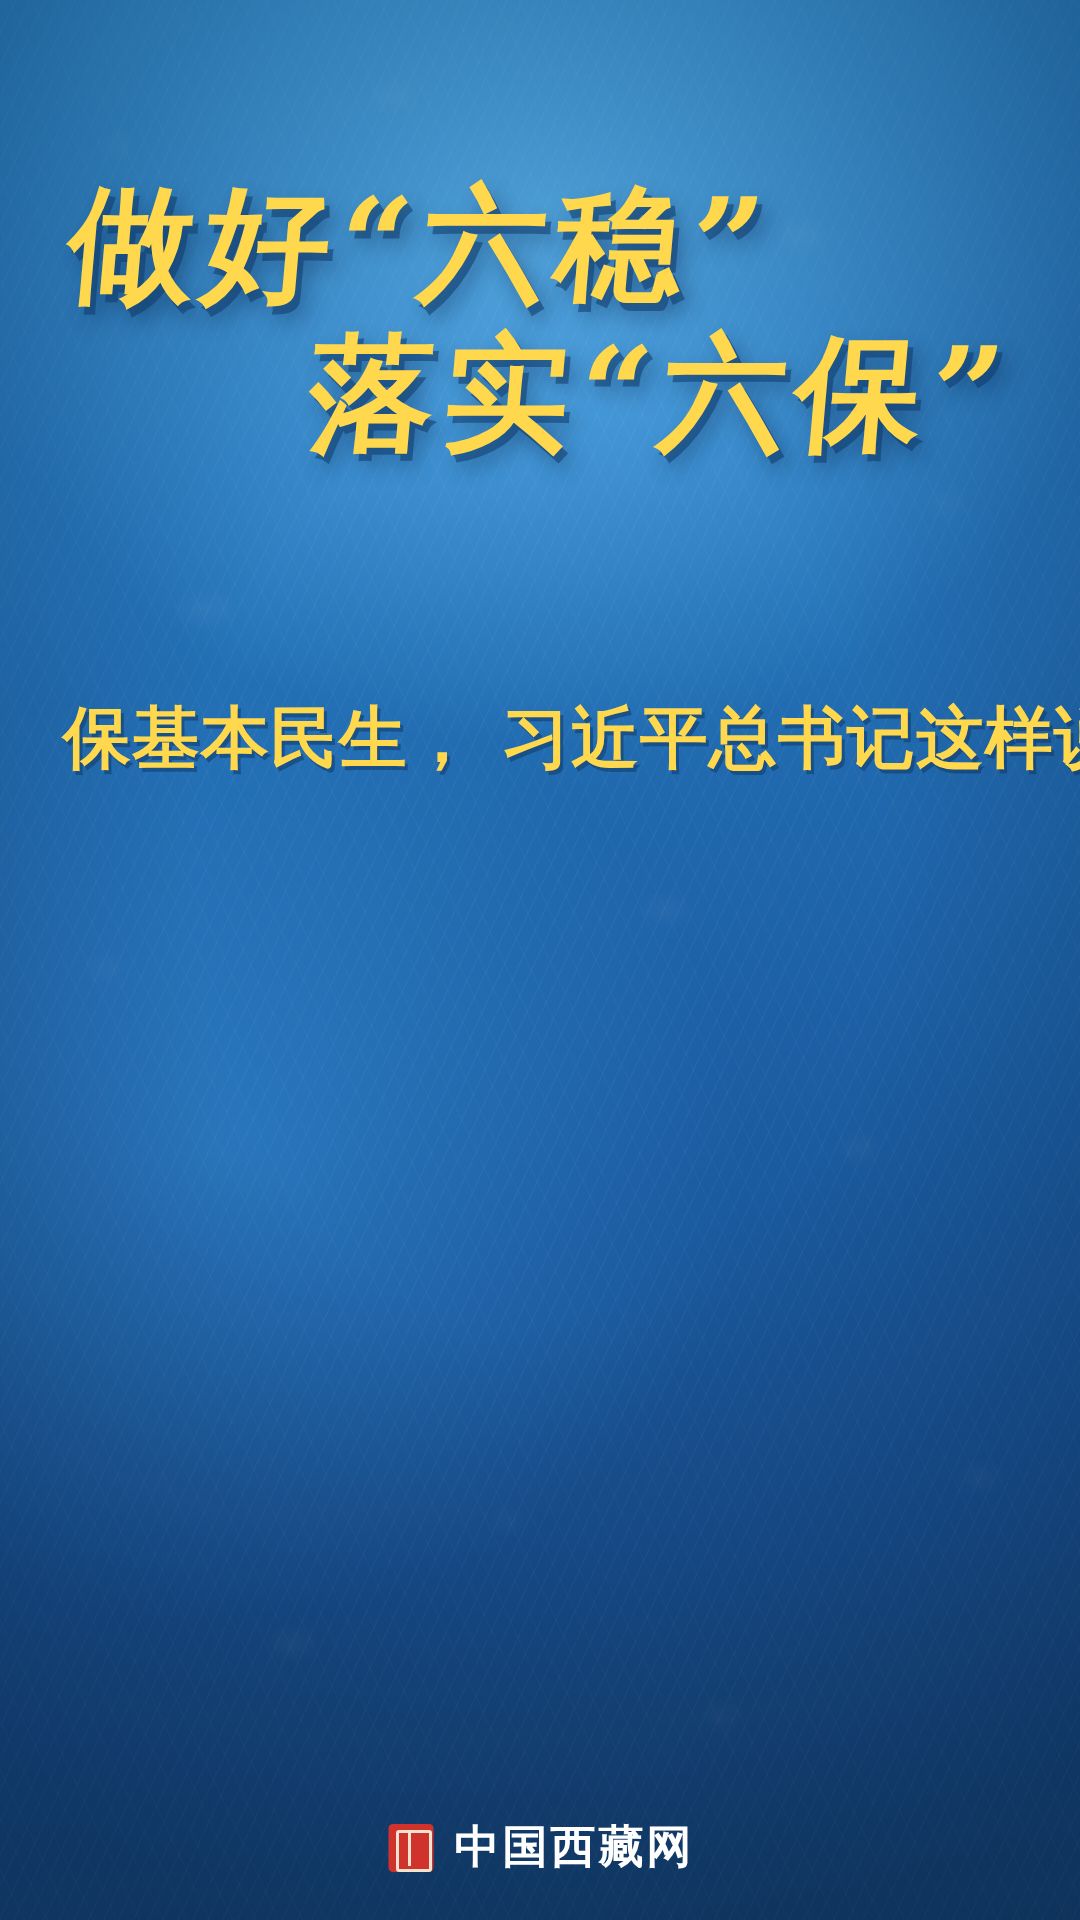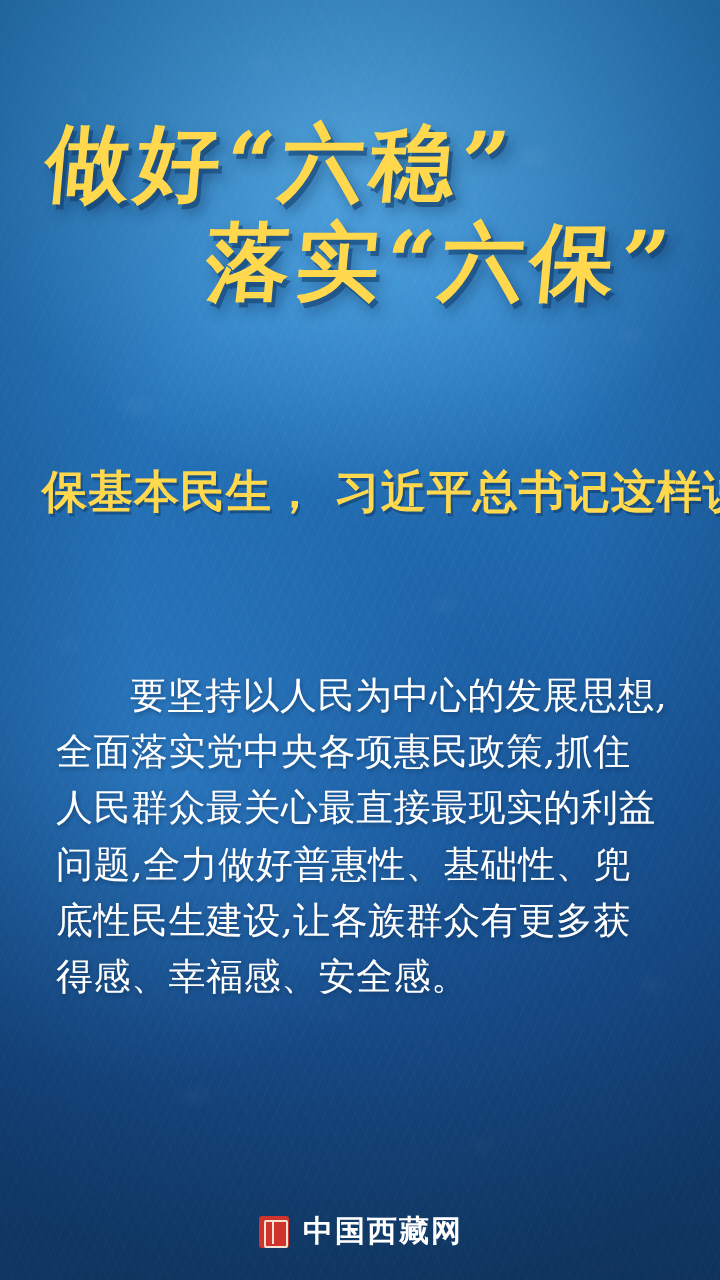--- a/index.html
+++ b/index.html
@@ -200,21 +200,20 @@
 
   <div class="content">
 
     <div class="headline">
       <div class="headline-line l1">做好“六稳”</div>
       <div class="headline-line l2">落实“六保”</div>
     </div>
 
     <div class="subtitle">保基本民生， 习近平总书记这样说</div>
 
-    <div class="quote">要坚持以人民为中心的发展思想,全面落实党中央各项惠民政策,抓住人民群众最关心最直接最现实的利益问题,全力做好普惠性、基础性、兜底性民生建设,让各族群众有更多获得感、幸福感、安全感。</div>
 
 
     <div class="footer">
       <span class="logo-mark">
         <span class="seal"></span>
       </span>
       <span class="logo-text">中国西藏网</span>
     </div>
 
   </div>

